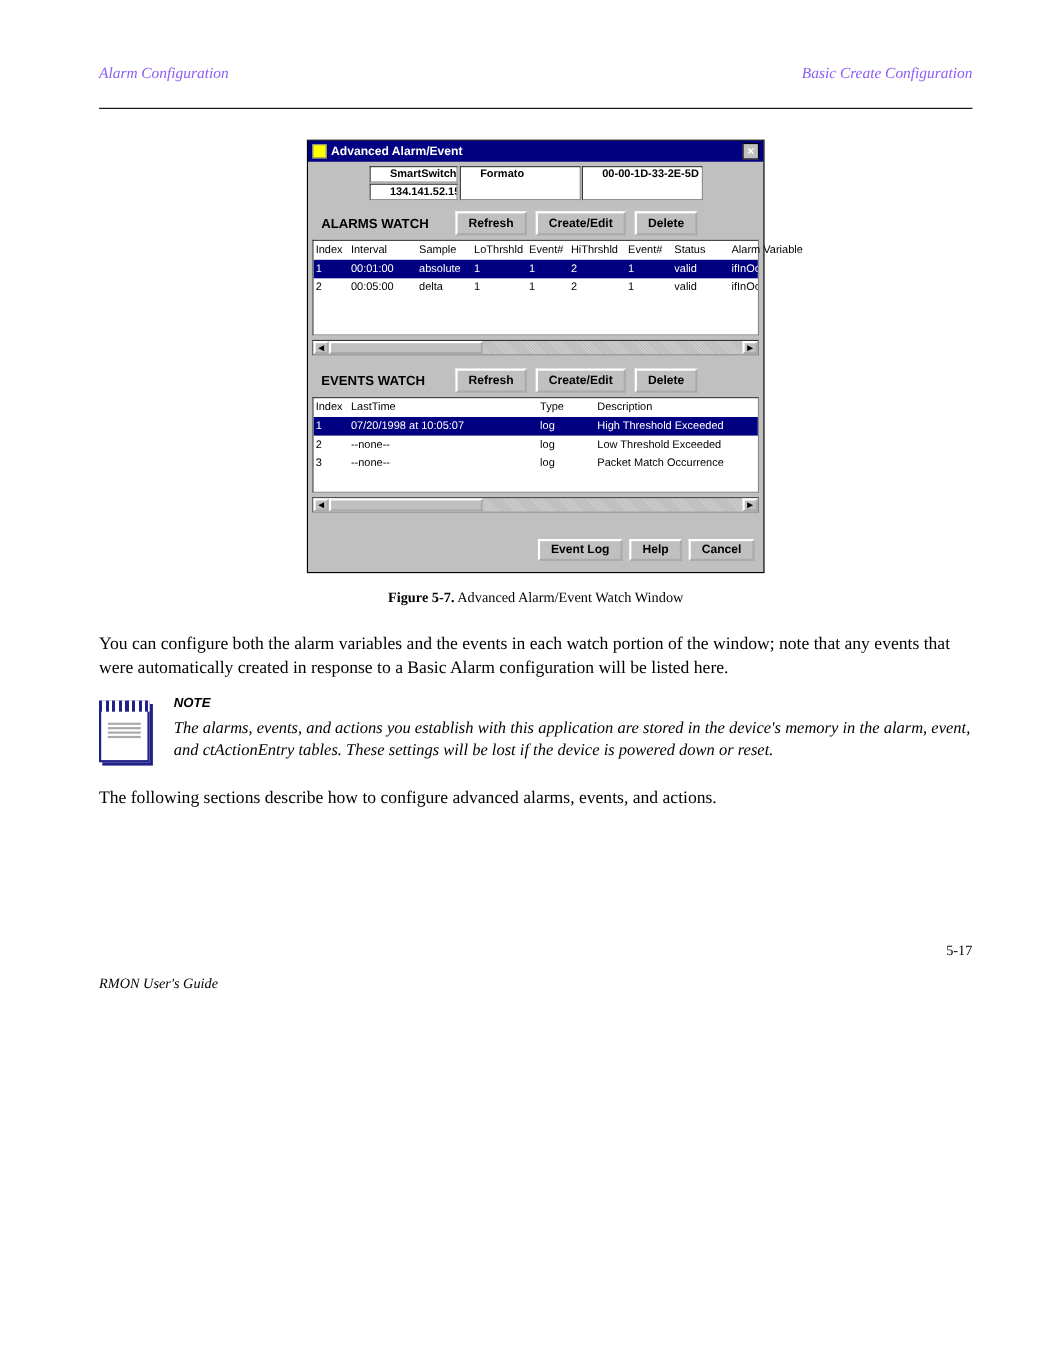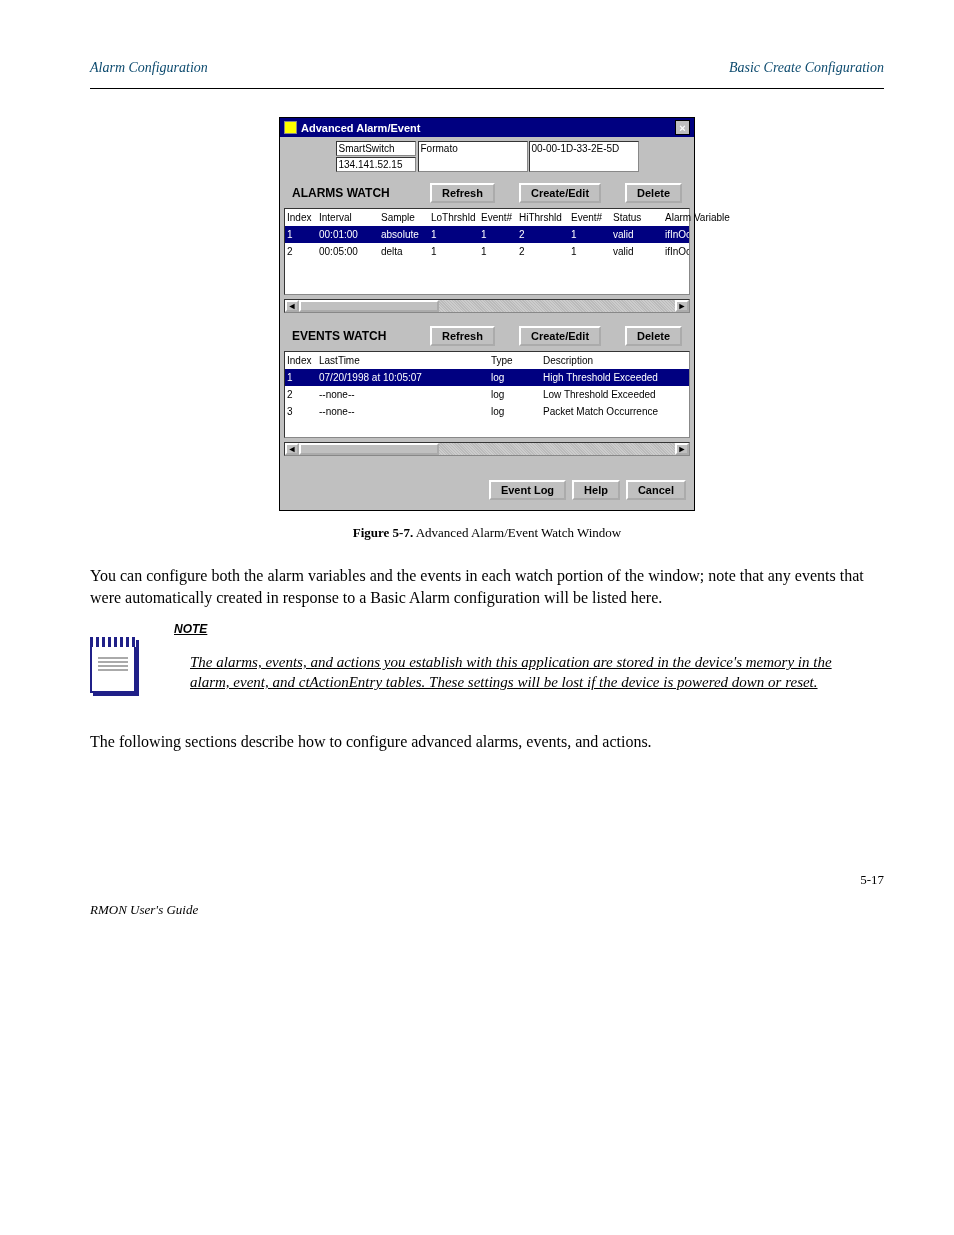--- a/index.html
+++ b/index.html
@@ -19,22 +19,22 @@
     color: #000;
     width: 954px;
   }
   .page { padding: 60px 70px 80px 90px; }
   
   .hdr-grid {
     display: flex;
     justify-content: space-between;
     font-style: italic;
     font-size: 14px;
-    margin-bottom: 12px;
-    color: #0c4a6e;
+    margin-bottom: 22px;
+    color: #8b5cf6;
   }
   hr.hdr-rule { border: none; border-top: 1px solid #000; margin: 0 0 28px 0; }
 
   
   .shot-wrap { display: flex; justify-content: center; margin: 20px 0 10px 0; }
   .shot {
     width: 416px;
     background: var(--panel);
     border: 1px solid #000;
     font-family: Arial, Helvetica, sans-serif;
@@ -56,33 +56,33 @@
   }
   .titlebar .ttl { font-weight: bold; flex: 1; }
   .closebtn {
     width: 15px; height: 15px; background: #c0c0c0; border: 1px solid #000;
     display: flex; align-items: center; justify-content: center;
     font-family: Arial; font-weight: bold; font-size: 11px;
   }
 
   .idrow { display:flex; gap:2px; padding: 4px 0 8px 0; justify-content: center; }
   .idbox {
-    background: #fff; border: 1px inset #888; padding: 1px 2px;
-    width: 110px; font-size: 10px; overflow: hidden; white-space: nowrap;
+    background: #fff; border: 1px inset #888; padding: 1px 18px;
+    width: 110px; font-size: 10px; overflow: hidden; white-space: nowrap; font-weight: bold;
   }
   .idbox.ipbox { width: 80px; }
 
   .section-label {
     font-weight: bold; font-family: Arial, sans-serif; font-size: 12px;
     padding: 4px 4px 4px 6px;
     display: inline-block;
     width: 120px;
     vertical-align: middle;
   }
-  .btnrow { display:flex; align-items:center; gap: 24px; padding: 2px 6px 4px 6px; }
+  .btnrow { display:flex; gap: 8px; padding: 2px 6px 4px 6px; }
   button.win {
     font-family: Arial, sans-serif; font-weight: bold; font-size: 11px;
     background: #c0c0c0;
     border: 2px outset #fff;
     padding: 2px 10px;
     cursor: pointer;
     color:#000;
   }
 
   
@@ -130,36 +130,36 @@
   
   .btm-btns { display:flex; justify-content: flex-end; gap: 6px; padding: 14px 8px 10px; }
 
   
   .fig-cap { text-align:center; font-size: 13px; margin: 14px 0 24px; }
   .fig-cap b { font-weight: bold; }
 
   .bodytext p { font-family: "Times New Roman", serif; font-size: 16px; margin: 0 0 14px 0; line-height: 1.35; }
 
   
-  .notewrap { display:flex; gap: 38px; align-items: center; margin: 14px 0 22px; text-decoration: underline; }
+  .notewrap { display:flex; gap: 22px; align-items: flex-end; margin: 14px 0 22px; }
   .notepad {
     width: 46px; height: 56px; border: 2px solid #202088; border-radius: 0;
     background: #fff;
     box-shadow: 3px 3px 0 #202088;
     position: relative; flex:0 0 auto;
   }
   .notepad::before {
     content:""; position:absolute; top:-2px; left:-2px; right:-2px; height:10px;
     background: repeating-linear-gradient(90deg,#202088 0,#202088 3px,#fff 3px,#fff 6px);
   }
   .notepad .lines { position:absolute; top:16px; left:6px; right:6px; }
   .notepad .lines div { height:4px; border-bottom: 2px solid #aaa; }
   .notetxt { flex:1; }
   .notetxt .label { font-family: Arial, sans-serif; font-weight: bold; font-style: italic; font-size: 12px; display:block; margin-bottom:6px; }
-  .notetxt p { font-style: italic; font-size: 15px; line-height:1.35; margin:16px; }
+  .notetxt p { font-style: italic; font-size: 15px; line-height:1.35; margin:0; }
 
   
   .pgfoot { display:flex; justify-content:space-between; font-size:13px; margin-top: 120px; }
   .pgfoot .lbl { font-style: italic; margin-top: 30px; }
   .pgfoot .num { }
 </style>
 </head>
 <body>
 
 <div class="page">

